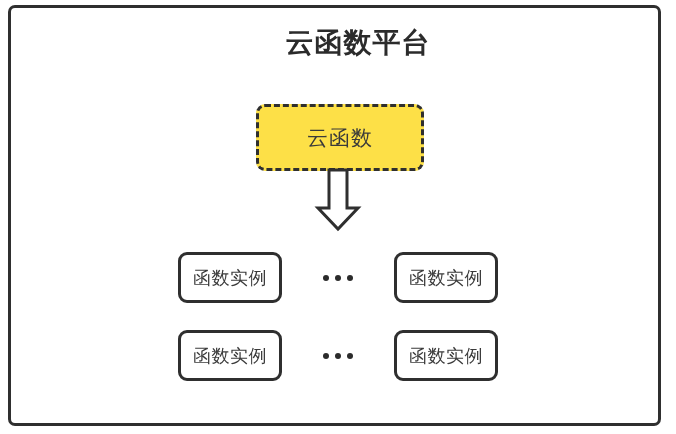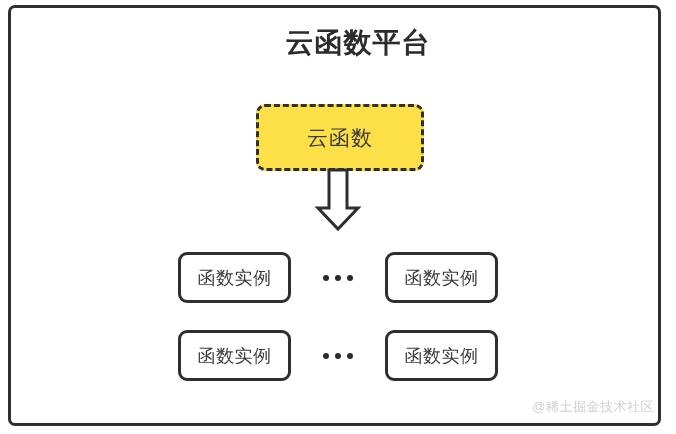--- a/index.html
+++ b/index.html
@@ -84,21 +84,21 @@
     width: 320px;
     height: 51px;
     display: flex;
     align-items: center;
     justify-content: space-between;
   }
   .instance-row.row-1 { top: 252px; }
   .instance-row.row-2 { top: 330px; }
 
   .instance-box {
-    width: 113px;
+    width: 104px;
     height: 51px;
     box-sizing: border-box;
     border: 3px solid #2f2f2f;
     border-radius: 9px;
     background: #ffffff;
     display: flex;
     align-items: center;
     justify-content: center;
   }
   .instance-label {
@@ -173,15 +173,14 @@
     <div class="ellipsis">
       <span class="dot"></span>
       <span class="dot"></span>
       <span class="dot"></span>
     </div>
     <div class="instance-box">
       <span class="instance-label">函数实例</span>
     </div>
   </div>
 
-  <div class="watermark">@稀土掘金技术社区</div>
 
 </div>
 
 </body></html>

